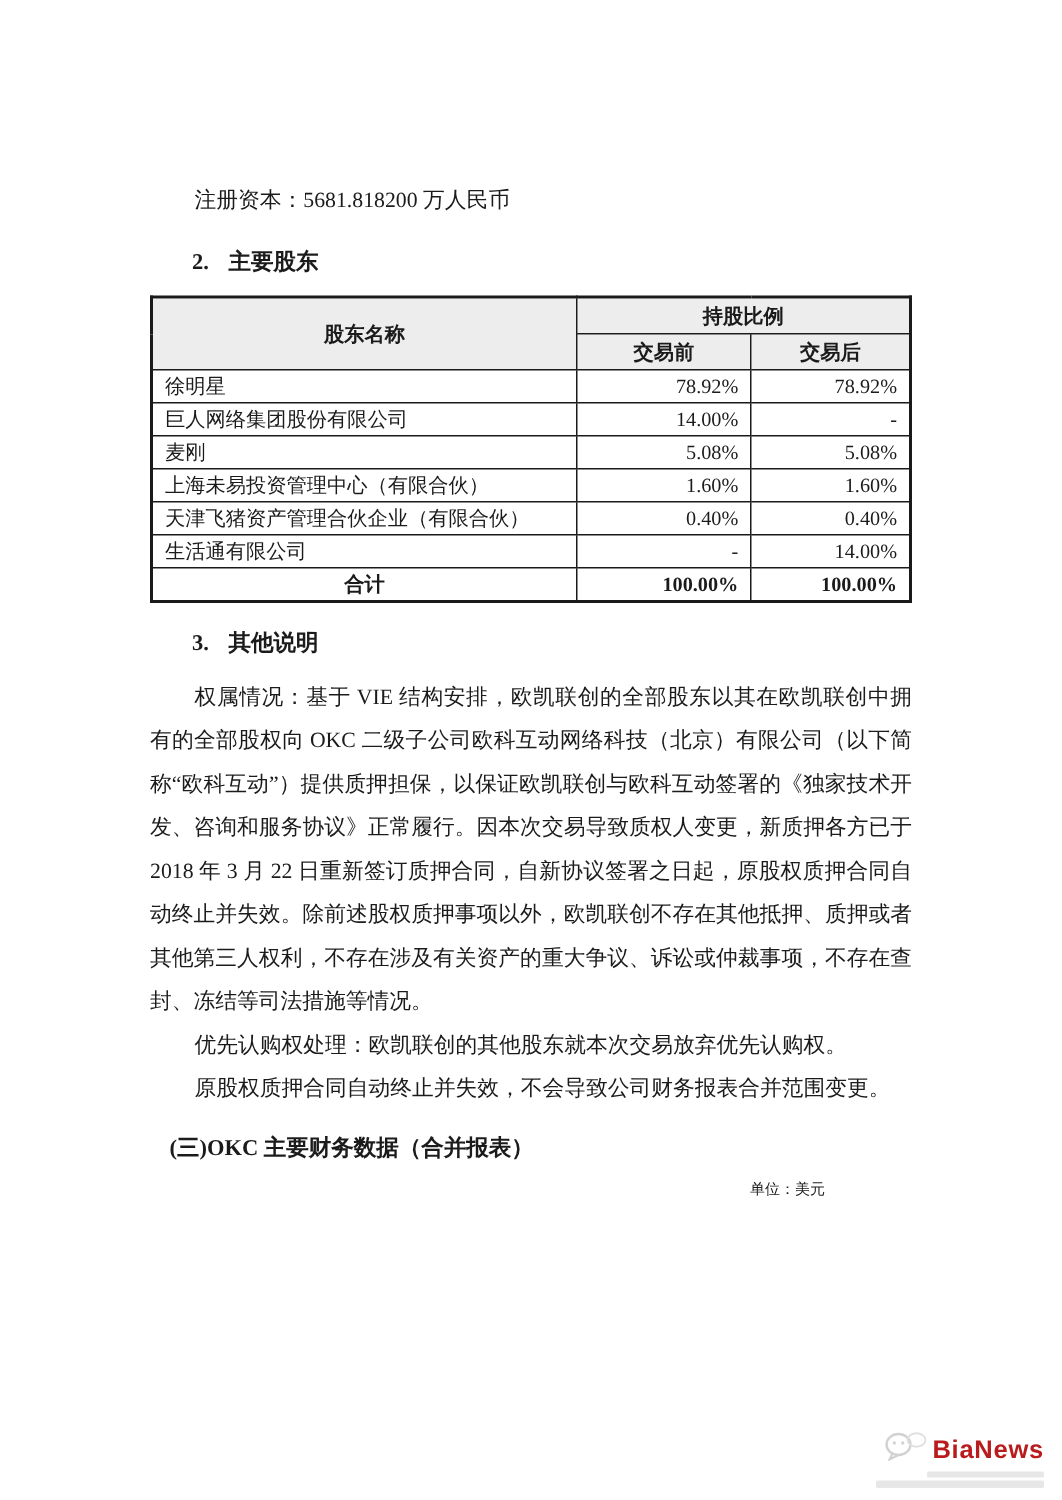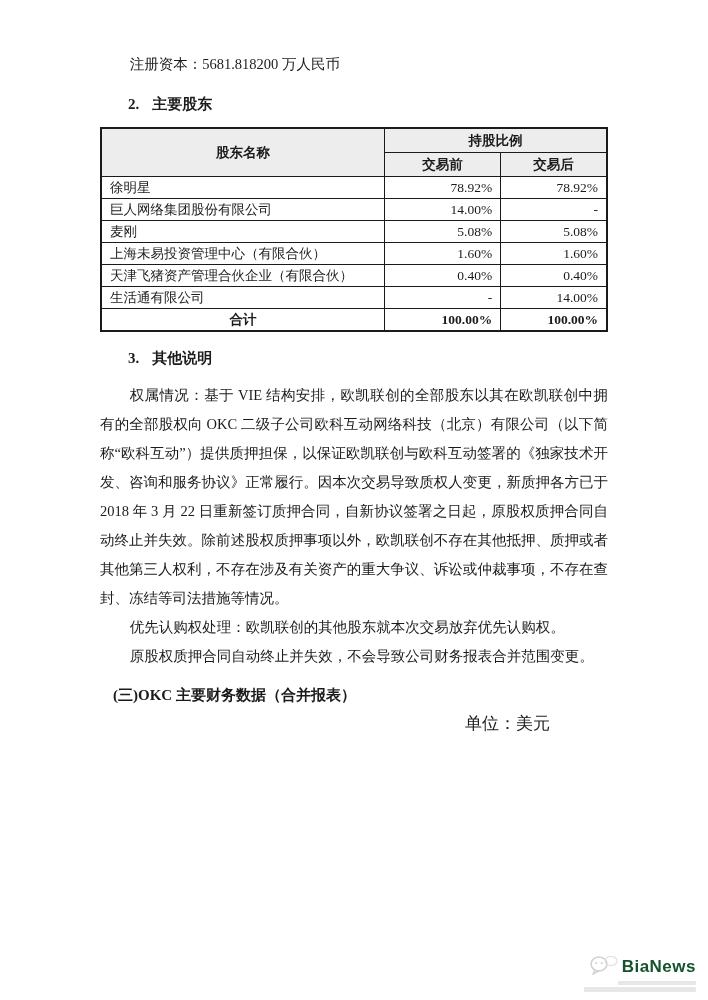--- a/index.html
+++ b/index.html
@@ -5,21 +5,21 @@
   html,body { margin:0; padding:0; }
   body {
     width:708px; height:1000px; background:#ffffff;
     font-family:"Liberation Serif","DejaVu Serif",serif;
     color:#1b1b1b;
   }
   .page {
     position:relative; width:708px; height:1000px; overflow:hidden; background:#ffffff;
   }
   .content {
-    position:absolute; top:0; left:100px; width:508px; padding-top:50px;
+    position:absolute; top:0; left:100px; width:508px; padding-top:120px;
   }
   p.doc-par {
     margin:0; font-size:14.5px; line-height:29px;
     text-indent:2.05em; text-align:justify; text-justify:inter-ideograph;
     word-break:break-all;
   }
   .sec-heading {
     display:flex; align-items:baseline; gap:13px;
     font-weight:bold; font-size:15px; padding-left:28px;
   }
@@ -37,32 +37,32 @@
     background:#ededed; font-weight:bold; text-align:center; height:21px; line-height:21px;
   }
   td.name-cell { text-align:left; }
   td.num-cell  { text-align:right; }
   tr.total-row td { font-weight:bold; }
   tr.total-row td.total-label { text-align:center; }
   .fin-heading {
     font-weight:bold; font-size:15px; margin:15px 0 7px 0; padding-left:13px;
   }
   .unit-line {
-    font-size:17px; text-align:right; padding-right:58px; height:24px; line-height:24px;
+    font-size:10px; text-align:right; padding-right:58px; height:24px; line-height:24px;
     margin-bottom:7px;
   }
   table.fin-table { margin-top:2px; }
   table.fin-table th { height:36px; line-height:36px; font-size:14px; }
   .watermark {
     position:absolute; right:12px; bottom:8px; width:150px;
     color:#c8c8c8; font-family:"Liberation Sans","DejaVu Sans",sans-serif;
     text-align:right; user-select:none;
   }
   .wm-row { display:flex; align-items:center; justify-content:flex-end; gap:4px; }
-  .wm-text { font-size:17px; font-weight:bold; letter-spacing:0.5px; color:#14532d; }
+  .wm-text { font-size:17px; font-weight:bold; letter-spacing:0.5px; color:#b91c1c; }
   .wm-line1, .wm-line2 { margin:2px 0 0 auto; background:#e7e7e7; border-radius:1px; }
   .wm-line1 { width:78px; height:4px; }
   .wm-line2 { width:112px; height:5px; }
 </style>
 </head>
 <body>
 
 <div class="page">
   <div class="content">
 

